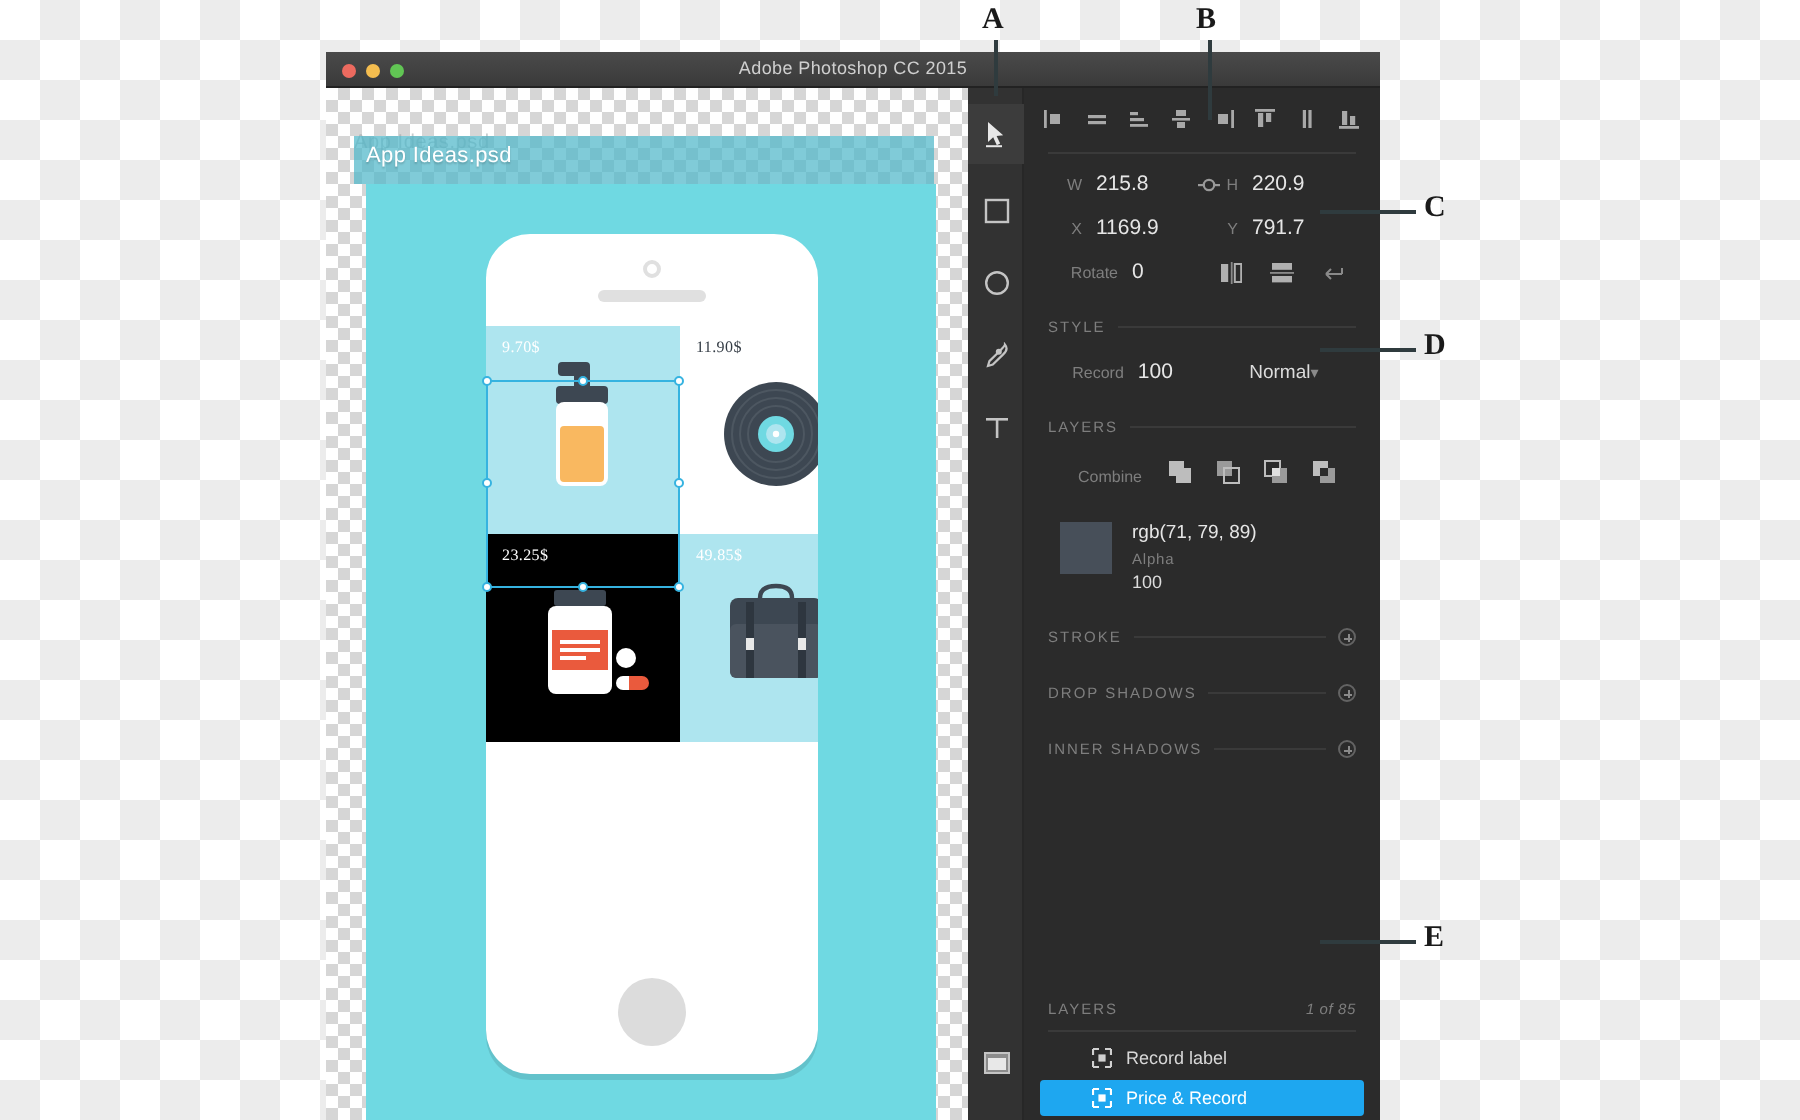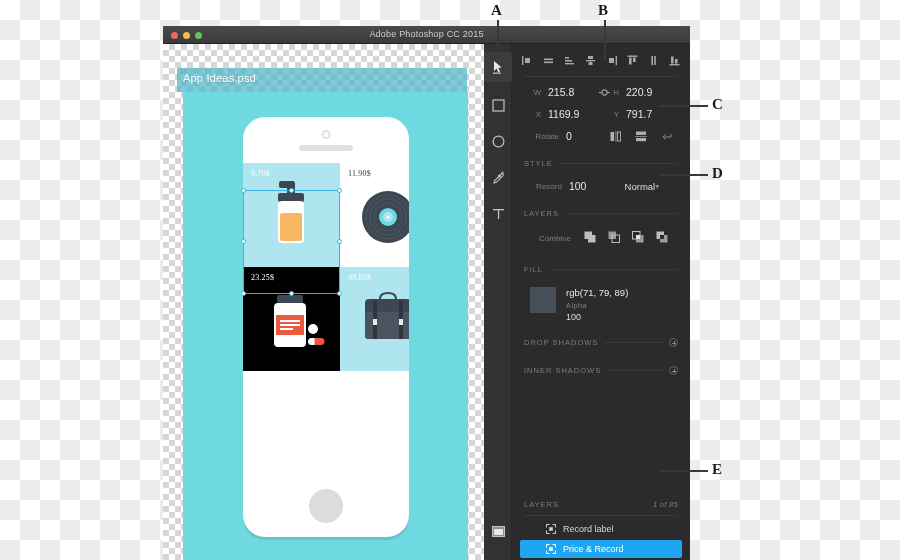--- a/index.html
+++ b/index.html
@@ -538,33 +538,34 @@
         <span>
           <svg width="12" height="12" viewBox="0 0 12 12">
               <rect x="0.5" y="0.5" width="7.5" height="7.5" fill="#bdbdbd"></rect>
               <rect x="4" y="4" width="7.5" height="7.5" fill="#9a9a9a"></rect>
               <rect x="4" y="4" width="4" height="4" fill="#2b2b2b"></rect>
             </svg>
         </span>
       </span>
     </div>
 
-    <div class="sec-head">
-      <span>FILL</span>
-      <span class="rule"></span>
-    </div>
     <div class="fill-row">
       <div class="swatch"></div>
       <div class="fill-text">
         <div class="rgb">rgb(71, 79, 89)</div>
         <div class="alpha-lbl">Alpha</div>
         <div class="alpha-val">100</div>
       </div>
     </div>
 
+    <div class="sec-head" style="padding-top:16px">
+      <span>STROKE</span>
+      <span class="rule"></span>
+      <span class="plus"></span>
+    </div>
     <div class="sec-head" style="padding-top:14px">
       <span>DROP SHADOWS</span>
       <span class="rule"></span>
       <span class="plus"></span>
     </div>
     <div class="sec-head" style="padding-top:14px">
       <span>INNER SHADOWS</span>
       <span class="rule"></span>
       <span class="plus"></span>
     </div>

